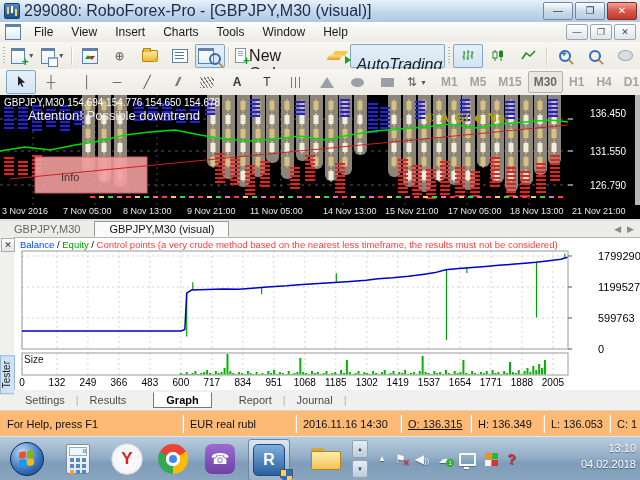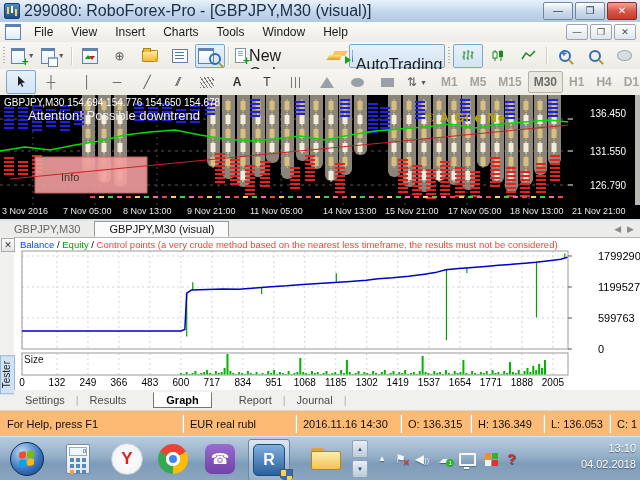--- a/index.html
+++ b/index.html
@@ -30,21 +30,21 @@
     font-size:9px;color:#444;display:flex;align-items:center;justify-content:center;line-height:1;}
   
   .toolbar{left:0;width:640px;background:linear-gradient(#f7f6f2,#edebe4);
     border-bottom:1px solid #d8d5cc;display:flex;align-items:center;}
   #tb1{top:42px;height:27px;}
   #tb2{top:69px;height:26px;}
   .grip{width:5px;height:18px;margin:0 3px;background:repeating-linear-gradient(#b9b5a9 0 1px,transparent 1px 3px);width:2px;}
   .vsep{width:1px;height:18px;background:#d2cec2;box-shadow:1px 0 0 #fff;margin:0 3px;}
   .tbtn{height:22px;min-width:24px;padding:0 2px;display:flex;align-items:center;justify-content:center;
     border:1px solid transparent;border-radius:2px;font-size:12px;color:#3a3a3a;gap:3px;}
-  .tbtn.pressed{background:linear-gradient(#e7f0f9,#d3e4f3);border-color:#7da7c9;}
+  .tbtn.pressed{background:linear-gradient(#e7f0f9,#d3e4f3);border-color:#7da7c9;font-style:italic;}
   .caret{font-size:7px;color:#555;}
   .lbl{font-size:16px;color:#1a1a1a;margin-top:18px;}
   
   .mwin{width:14px;height:12px;background:linear-gradient(#fff,#e4eefa);border:1px solid #5c82ad;border-top:3px solid #5c82ad;position:relative;}
   .plusg::after{content:"+";position:absolute;right:-5px;bottom:-6px;color:#0a9c0a;font-weight:bold;font-size:12px;text-shadow:0 0 1px #fff;}
   .winov::after{content:"";position:absolute;right:-4px;bottom:-4px;width:8px;height:7px;background:#fff;border:1px solid #5c82ad;border-top:2px solid #87a9cc;}
   .i-updown::after{content:"";position:absolute;left:2px;top:1px;border:3px solid transparent;border-bottom:4px solid #0a9c0a;}
   .i-updown::before{content:"";position:absolute;right:2px;bottom:0;border:3px solid transparent;border-top:4px solid #cc2222;}
   .i-cross{font-size:13px;color:#666;line-height:1;}
   .i-folder{width:14px;height:10px;background:linear-gradient(#ffe9a0,#efb93f);border:1px solid #b8860b;border-radius:1px;position:relative;}
@@ -1196,21 +1196,21 @@
       <span class="tsep">|</span>
       <span class="ttab">Journal</span>
       <span class="tsep">|</span>
     </div>
   </div>
 
   <div class="abs" id="statusbar">
     <span class="scell" style="width:175px;">For Help, press F1</span>
     <span class="scell" style="width:105px;">EUR real rubl</span>
     <span class="scell" style="width:97px;">2016.11.16 14:30</span>
-    <span class="scell" style="width:62px;">O: 136.315</span>
+    <span class="scell" style="width:62px;text-decoration:underline;">O: 136.315</span>
     <span class="scell" style="width:65px;">H: 136.349</span>
     <span class="scell" style="width:58px;">L: 136.053</span>
     <span class="scell" style="flex:1;border-right:none;">C: 1</span>
   </div>
 
   <div class="abs" id="taskbar">
     <span class="tkb" style="left:7px;">
       <span class="orb">
         <span class="flag">
           <i style="background:#f25022;"></i>

